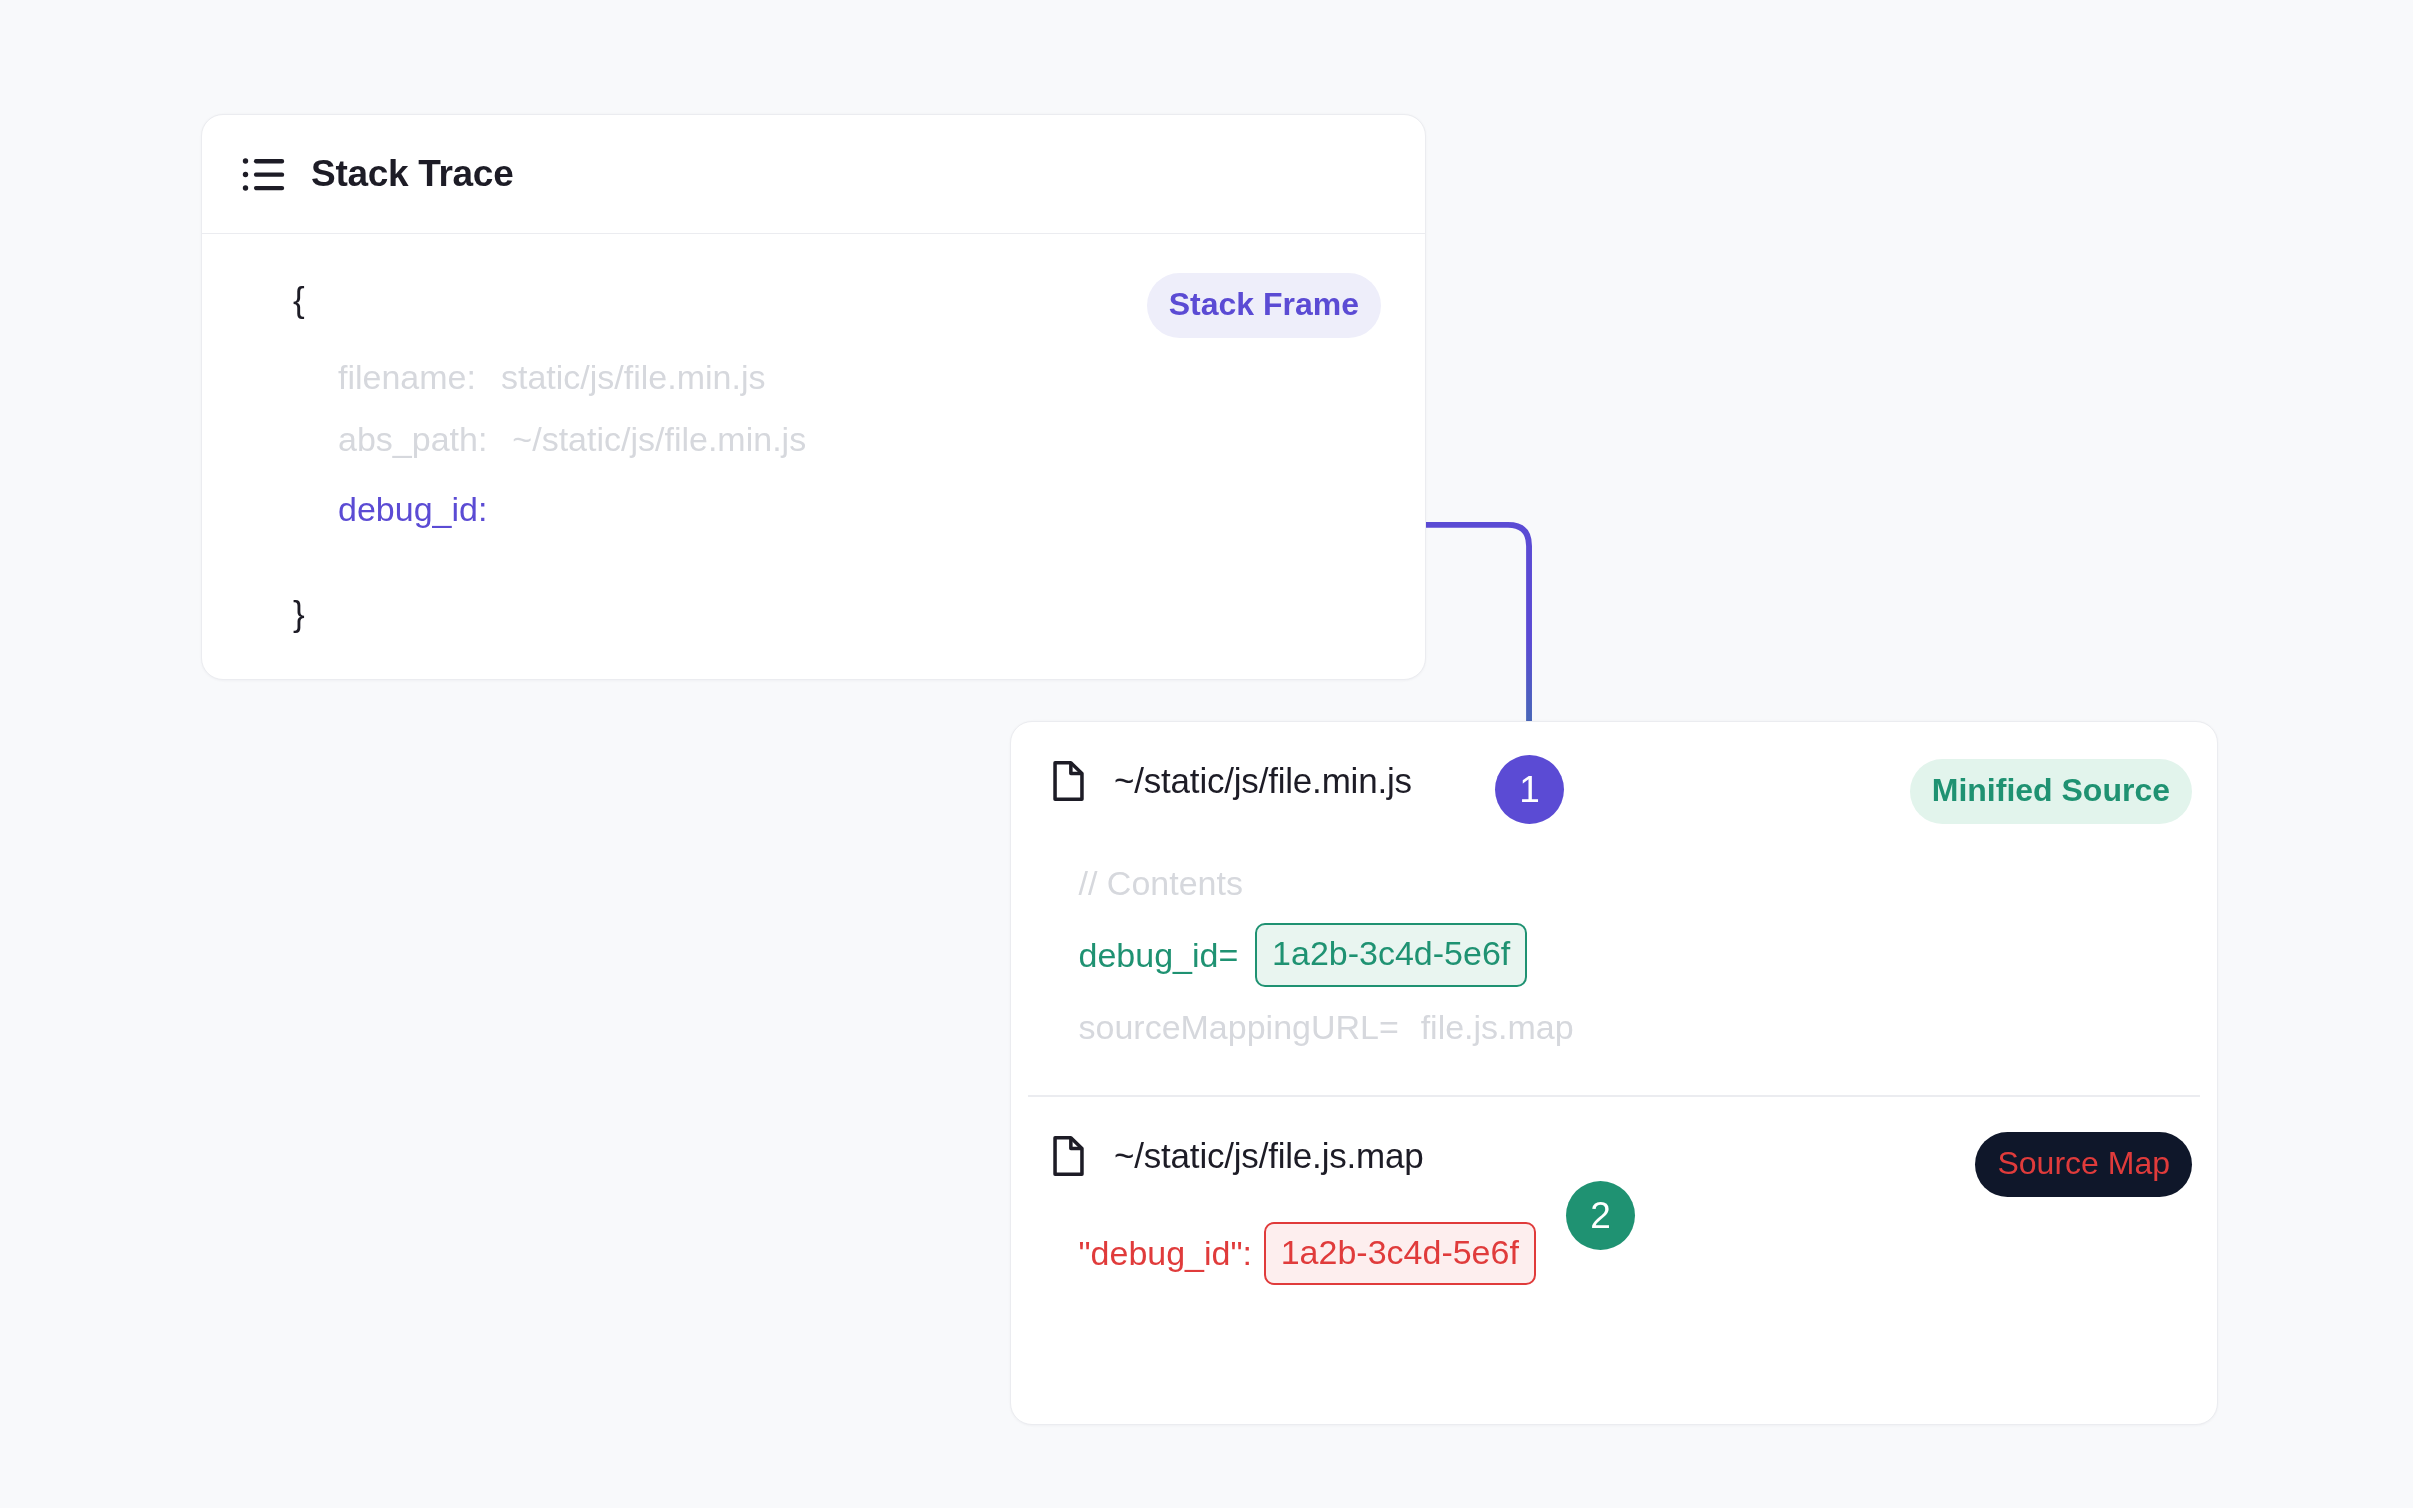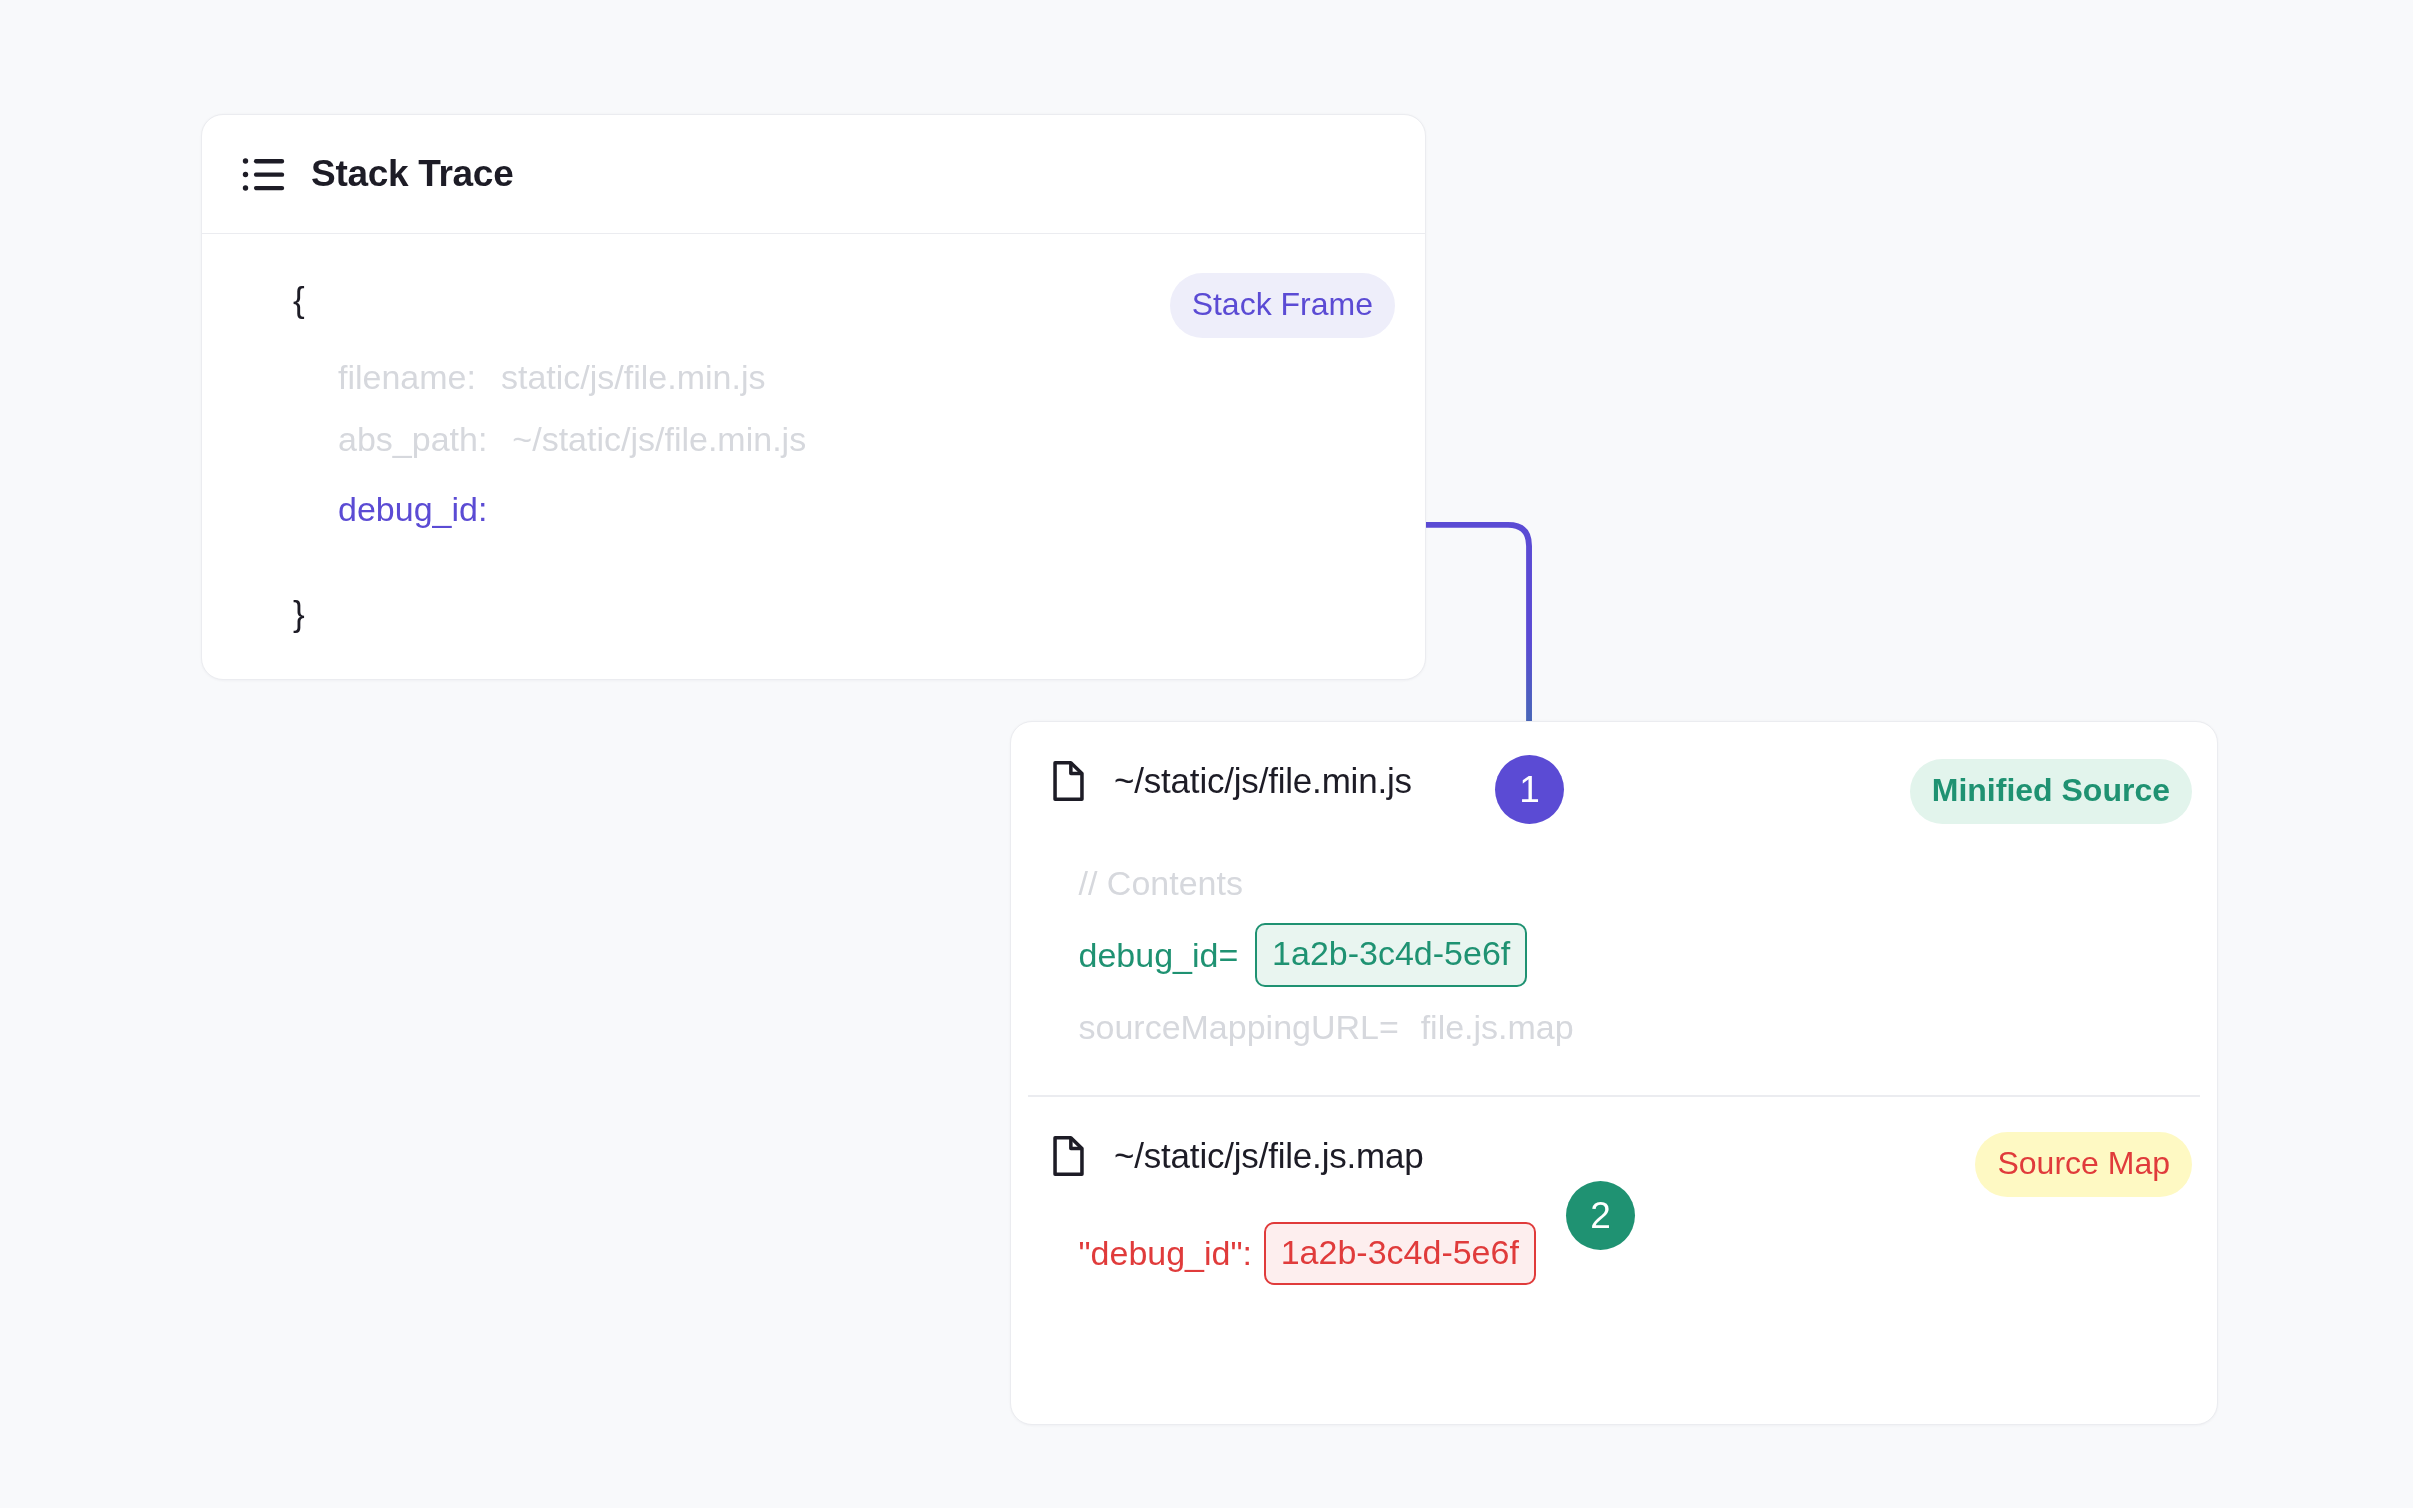--- a/index.html
+++ b/index.html
@@ -150,21 +150,21 @@
     align-items: center;
     justify-content: center;
     border-radius: 837px;
     font-size: 32px;
     line-height: 1;
     padding: 15px 22px 18.4px 22px;
     white-space: nowrap;
   }
   .tag-stack-frame   { background: #eeeefa; color: #5b4bd4; }
   .tag-minified      { background: #e2f4ec; color: #1f9272; font-weight: bold; }
-  .tag-sourcemap     { background: #fef9c3; color: #e03b3b; }
+  .tag-sourcemap     { background: #0f172a; color: #e03b3b; }
 
   
   .ab-section { position: relative; padding: 37px 39px 32px 39px; }
   .ab-divider { height: 1.7px; background: #ebecf0; margin: 0 17px; }
 
   .file-head {
     display: flex;
     align-items: center;
     gap: 25px;
     margin-bottom: 44px;
@@ -242,21 +242,21 @@
           <rect x="7" y="1.8" width="18" height="2.6" rx="1.3" fill="#1d1c26"></rect>
           <rect x="7" y="9.8" width="18" height="2.6" rx="1.3" fill="#1d1c26"></rect>
           <rect x="7" y="17.8" width="18" height="2.6" rx="1.3" fill="#1d1c26"></rect>
         </svg>
       </span>
       <h1 class="card-title">Stack Trace</h1>
     </header>
 
     <div class="card-body">
 
-      <span class="tag tag-stack-frame" style="right:30px; top:39px;">Stack Frame</span>
+      <span class="tag tag-stack-frame" style="right:44px; top:39px;font-weight:bold;">Stack Frame</span>
 
       <div id="stack-brace-open">{</div>
 
       <div class="code-line st-row" style="margin-top:40px;">
         <span class="st-key muted">filename:</span>
         <span class="muted">static/js/file.min.js</span>
       </div>
 
       <div class="code-line st-row">
         <span class="st-key muted">abs_path:</span>

